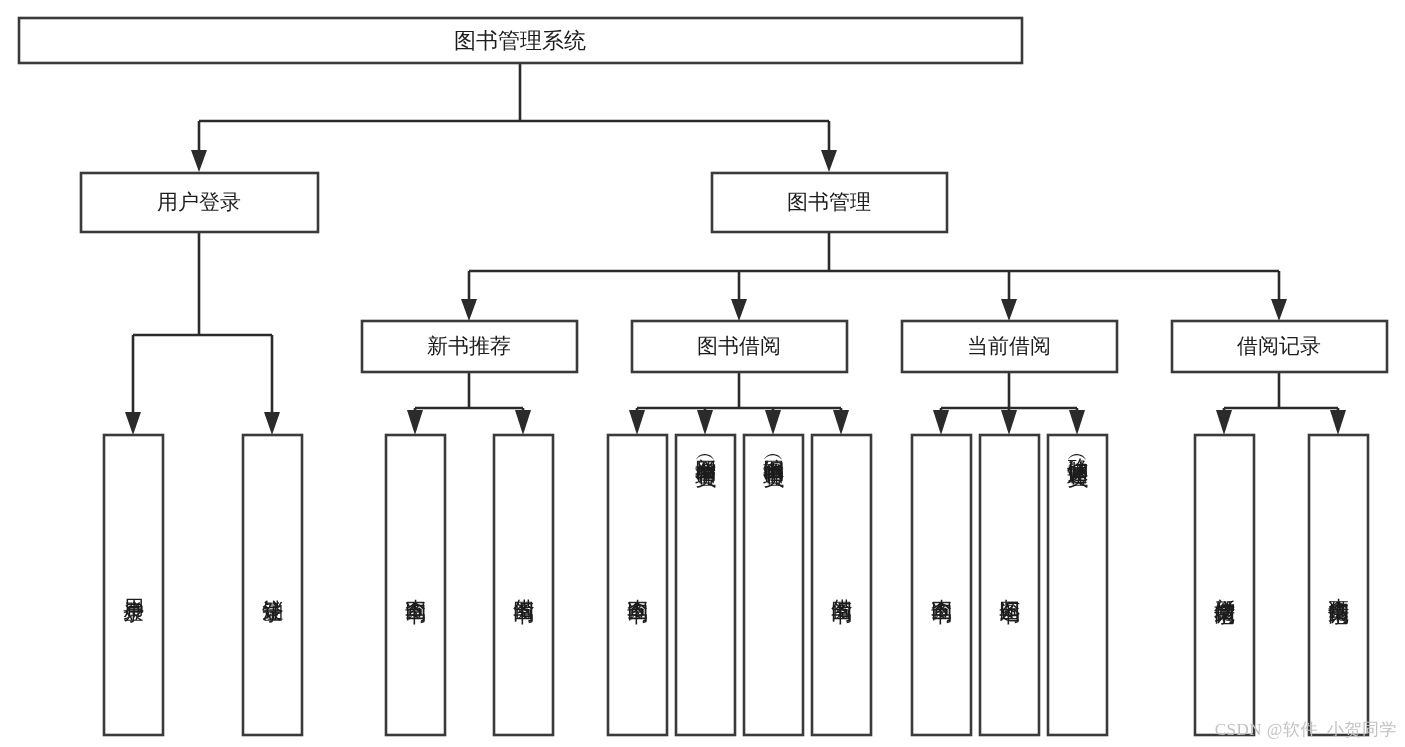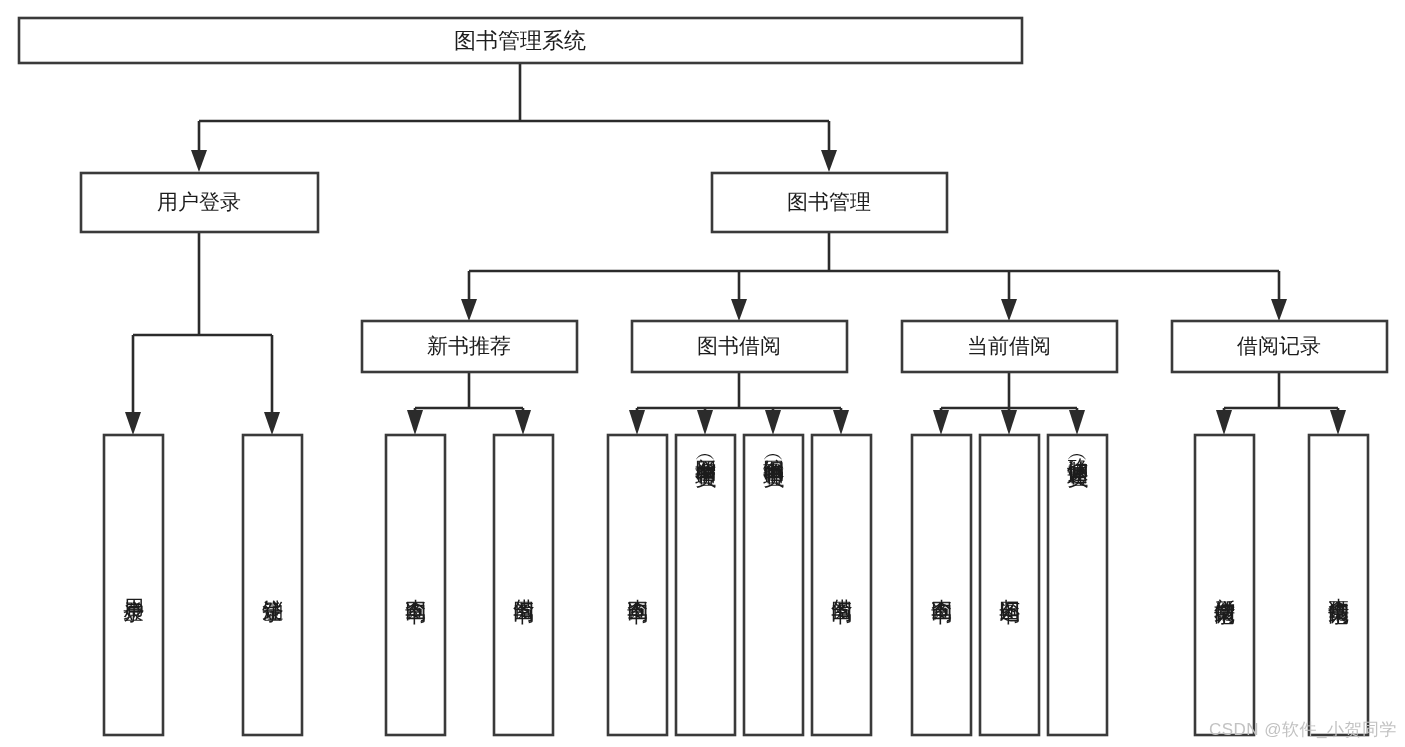--- a/index.html
+++ b/index.html
@@ -72,21 +72,21 @@
     line-height: 1.08;
     letter-spacing: 1.5px;
     color: #1c1c1c;
     white-space: nowrap;
     text-align: center;
   }
   .watermark {
     position: absolute;
     right: 8px;
     bottom: 6px;
-    font-family: Liberation Sans, sans-serif;
+    font-family: Liberation Serif, serif;
     font-size: 17px;
     color: #c2c2c2;
     white-space: nowrap;
     letter-spacing: 0.5px;
   }
 </style>
 </head>
 <body>
 
 <div id="diagram-root">

